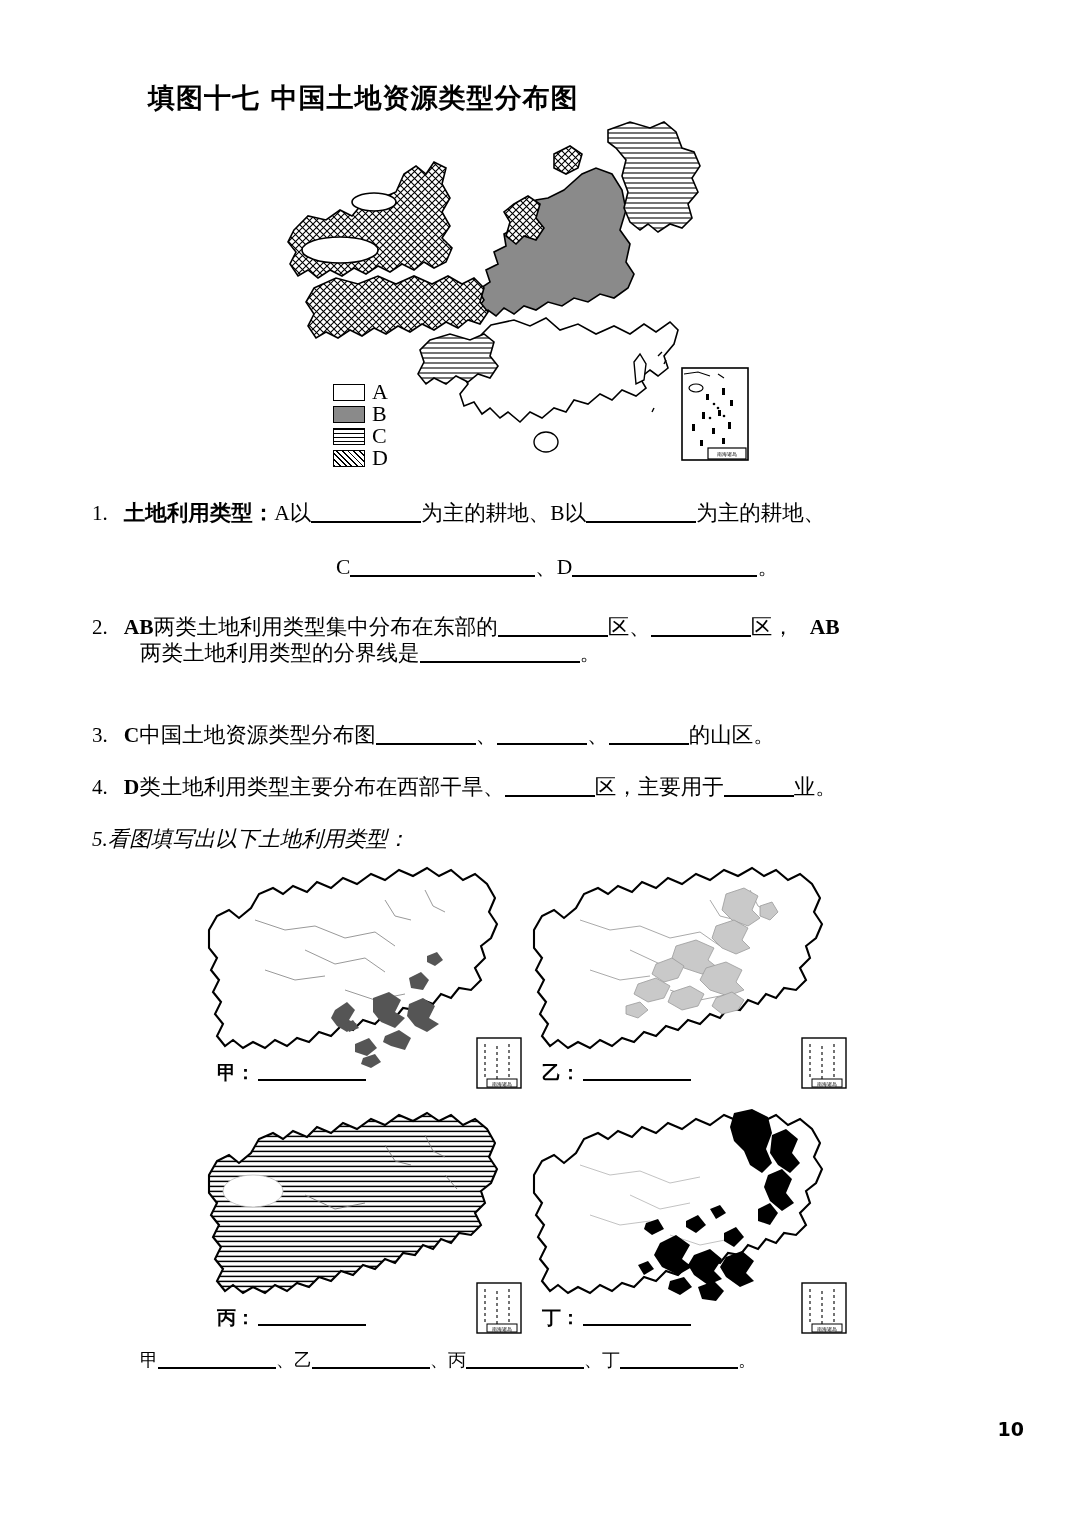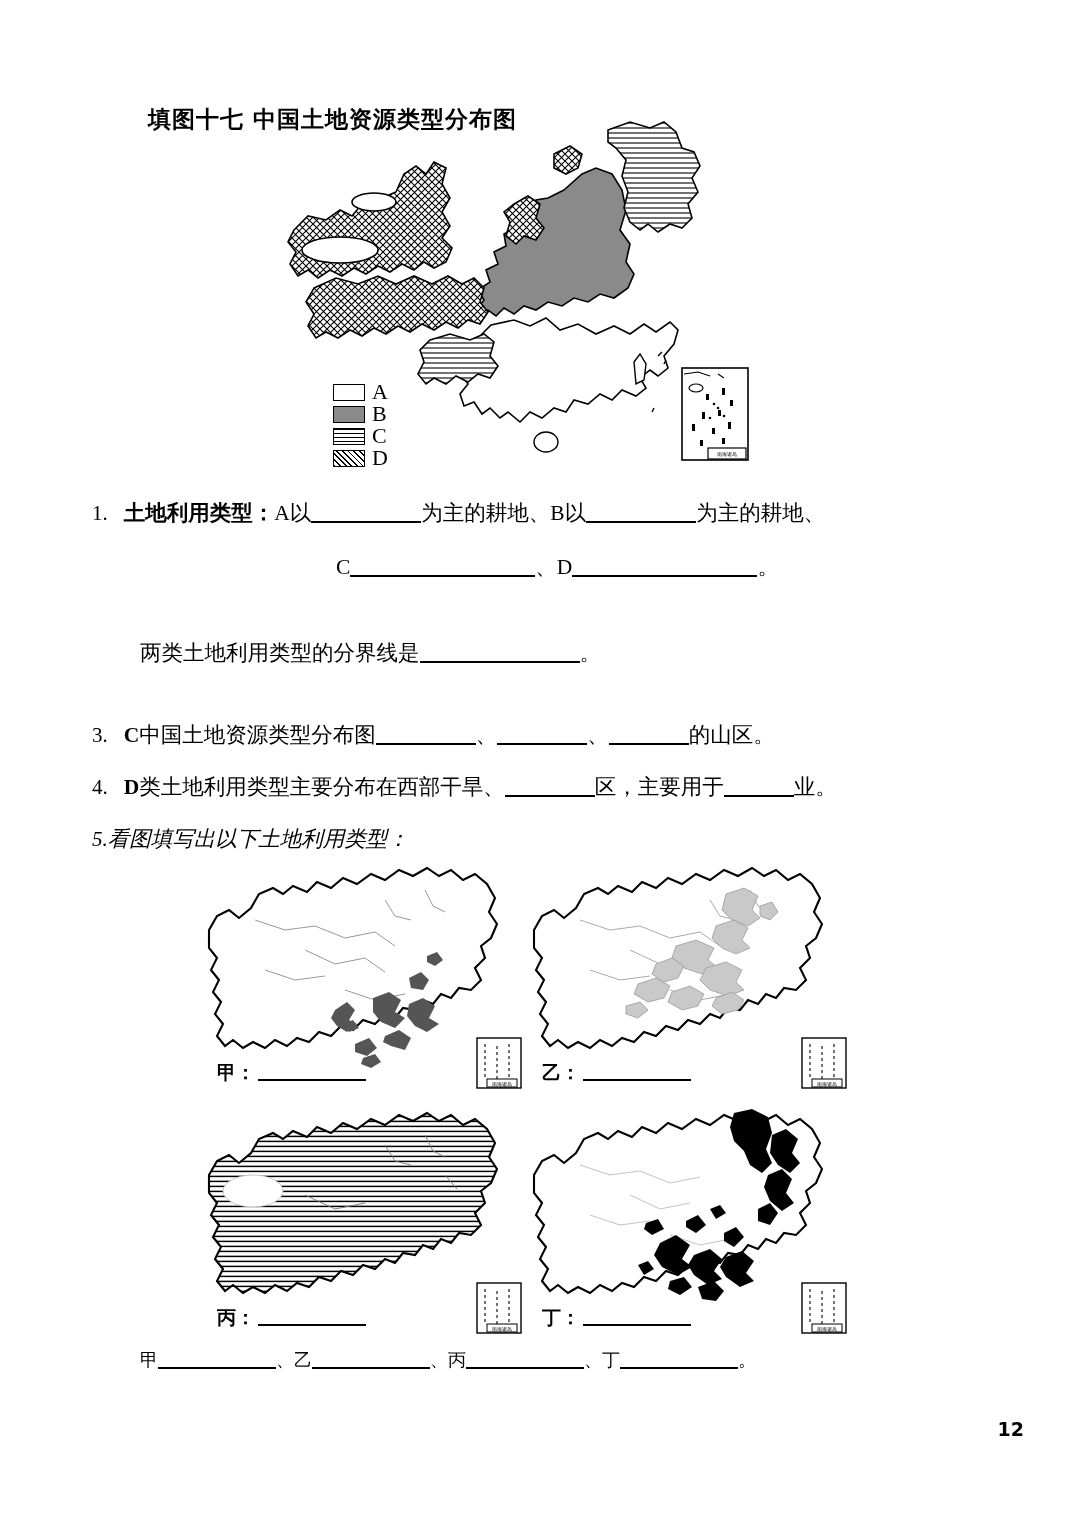--- a/index.html
+++ b/index.html
@@ -12,24 +12,23 @@
     position:relative;
     overflow:hidden;
   }
   .page { position:absolute; inset:0; }
 
   
   .title {
     position:absolute; left:148px; top:80px;
     font-family:"DejaVu Sans","Liberation Sans",sans-serif;
     font-weight:bold;
-    font-size:23px;
+    font-size:27px;
     letter-spacing:1px;
     white-space:nowrap;
-    margin-top:24px;
   }
 
   
   .mainmap { position:absolute; left:278px; top:112px; width:500px; height:372px; }
   .mainmap svg { display:block; width:100%; height:100%; }
 
   
   .legend { position:absolute; left:333px; top:382px; }
   .legend-row { display:flex; align-items:center; height:20px; margin-bottom:2px; }
   .swatch {
@@ -225,20 +224,23 @@
   </div>
 
   <div class="q" style="left:92px; top:498px;">
     <span class="num">1.</span><span class="bold">土地利用类型：</span><span class="lat">A</span><span>以</span><span class="blank b110"></span><span>为主的耕地、</span><span class="lat">B</span><span>以</span><span class="blank b110"></span><span>为主的耕地、</span>
   </div>
 
   <div class="q" style="left:336px; top:552px;text-align:right;">
     <span class="lat">C</span><span class="blank b185"></span><span>、</span><span class="lat">D</span><span class="blank b185"></span><span>。</span>
   </div>
 
+  <div class="q" style="left:92px; top:612px;">
+    <span class="num">2.</span><span class="lat bold">AB</span><span>两类土地利用类型集中分布在东部的</span><span class="blank b110"></span><span>区、</span><span class="blank b100"></span><span>区，</span><span class="lat bold">AB</span>
+  </div>
 
   <div class="q" style="left:140px; top:638px;">
     <span>两类土地利用类型的分界线是</span><span class="blank b160"></span><span>。</span>
   </div>
 
   <div class="q" style="left:92px; top:720px;">
     <span class="num">3.</span><span class="lat bold">C</span><span>中国土地资源类型分布图</span><span class="blank b100"></span><span>、</span><span class="blank b90"></span><span>、</span><span class="blank b80"></span><span>的山区。</span>
   </div>
 
   <div class="q" style="left:92px; top:772px;">
@@ -437,15 +439,15 @@
     <div class="sm-label" style="left:347px; top:445px;">
       <span>丁：</span><span class="bl"></span>
     </div>
 
   </div>
 
   <div class="answerline">
     <span>甲</span><span class="bl"></span><span>、</span><span>乙</span><span class="bl"></span><span>、</span><span>丙</span><span class="bl"></span><span>、</span><span>丁</span><span class="bl"></span><span>。</span>
   </div>
 
-  <div class="pageno">12</div>
+  <div class="pageno">10</div>
 
 </div>
 
 </body></html>

